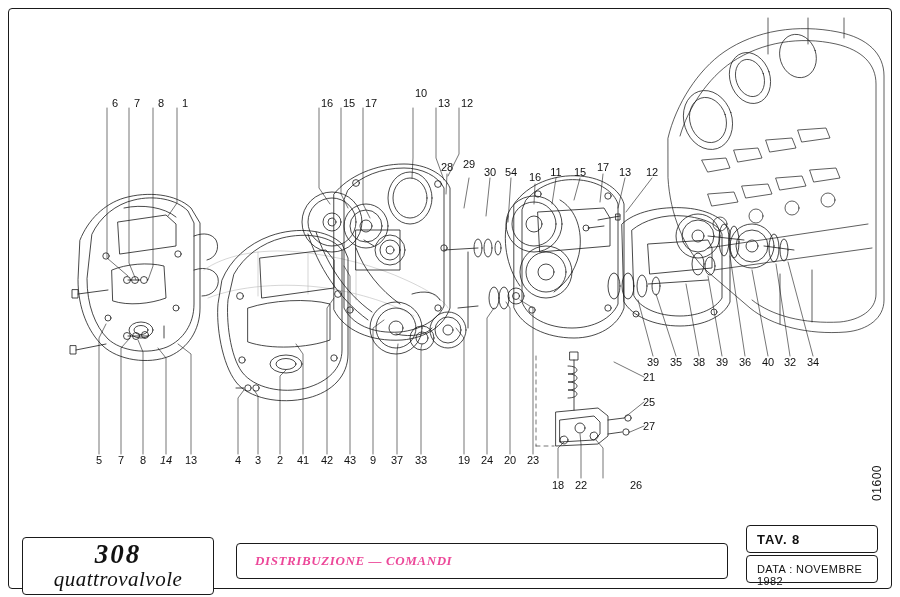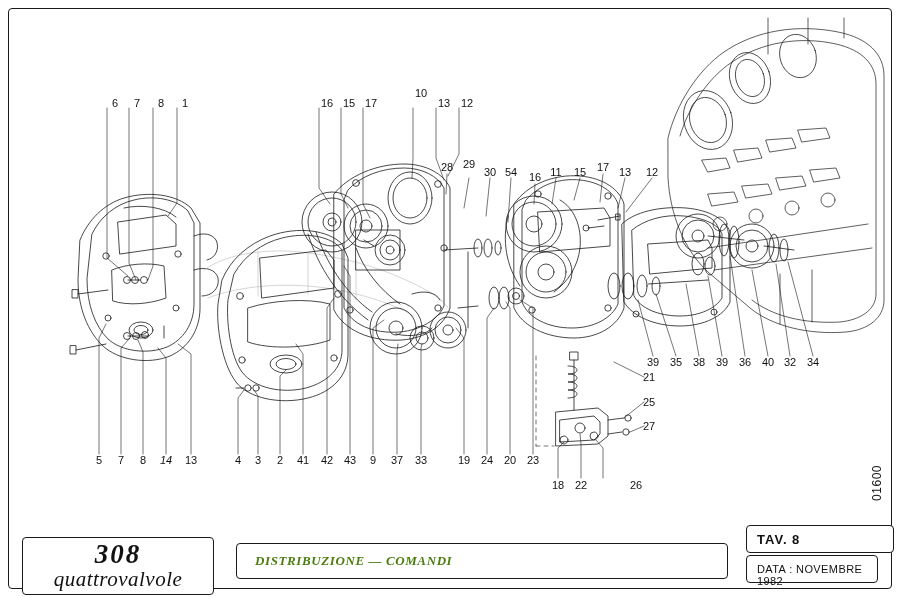--- a/index.html
+++ b/index.html
@@ -112,26 +112,26 @@
     height: 36px;
   }
   .tb-title span {
     display: block;
     padding: 9px 0 0 18px;
     font-family: "Liberation Serif", serif;
     font-style: italic;
     font-weight: bold;
     font-size: 13px;
     letter-spacing: 0.6px;
-    color: #4d7c0f;
+    color: #ec4899;
   }
   .tb-tav {
     left: 738px;
     top: 4px;
-    width: 148px;
+    width: 132px;
     height: 28px;
   }
   .tb-tav span {
     display: block;
     padding: 6px 0 0 10px;
     font-size: 13px;
     font-weight: bold;
     color: #111;
     letter-spacing: 1px;
   }

